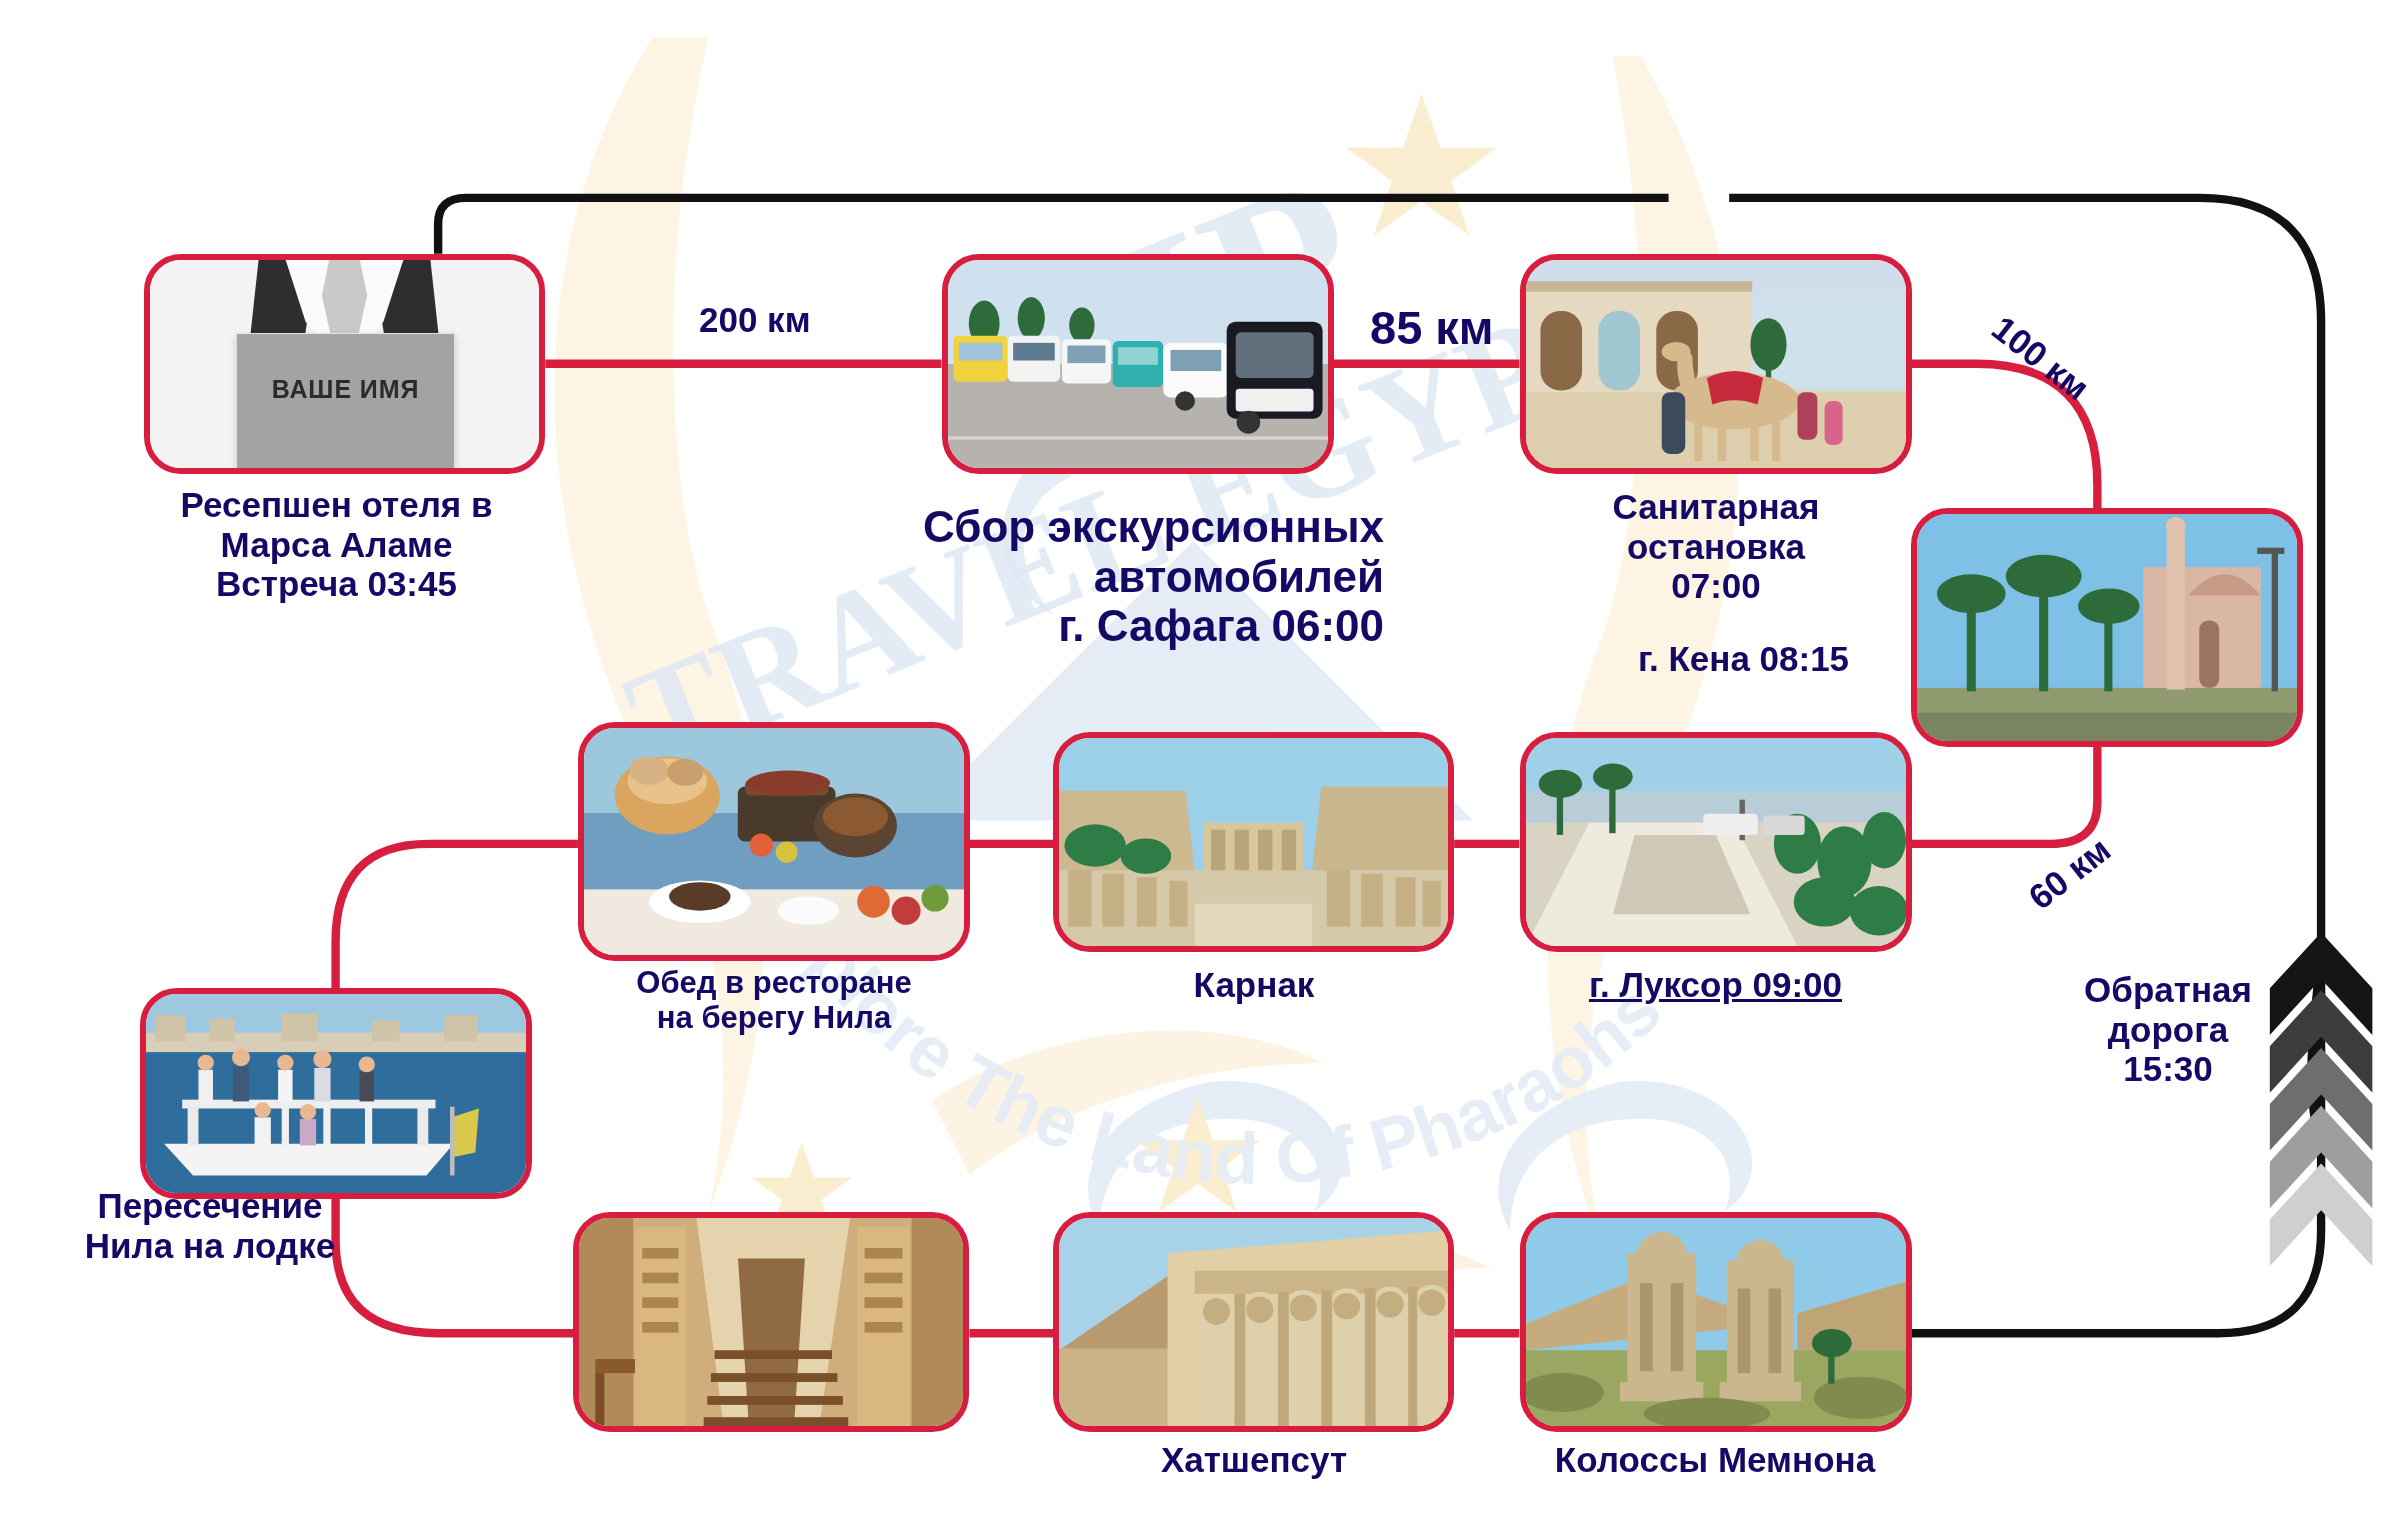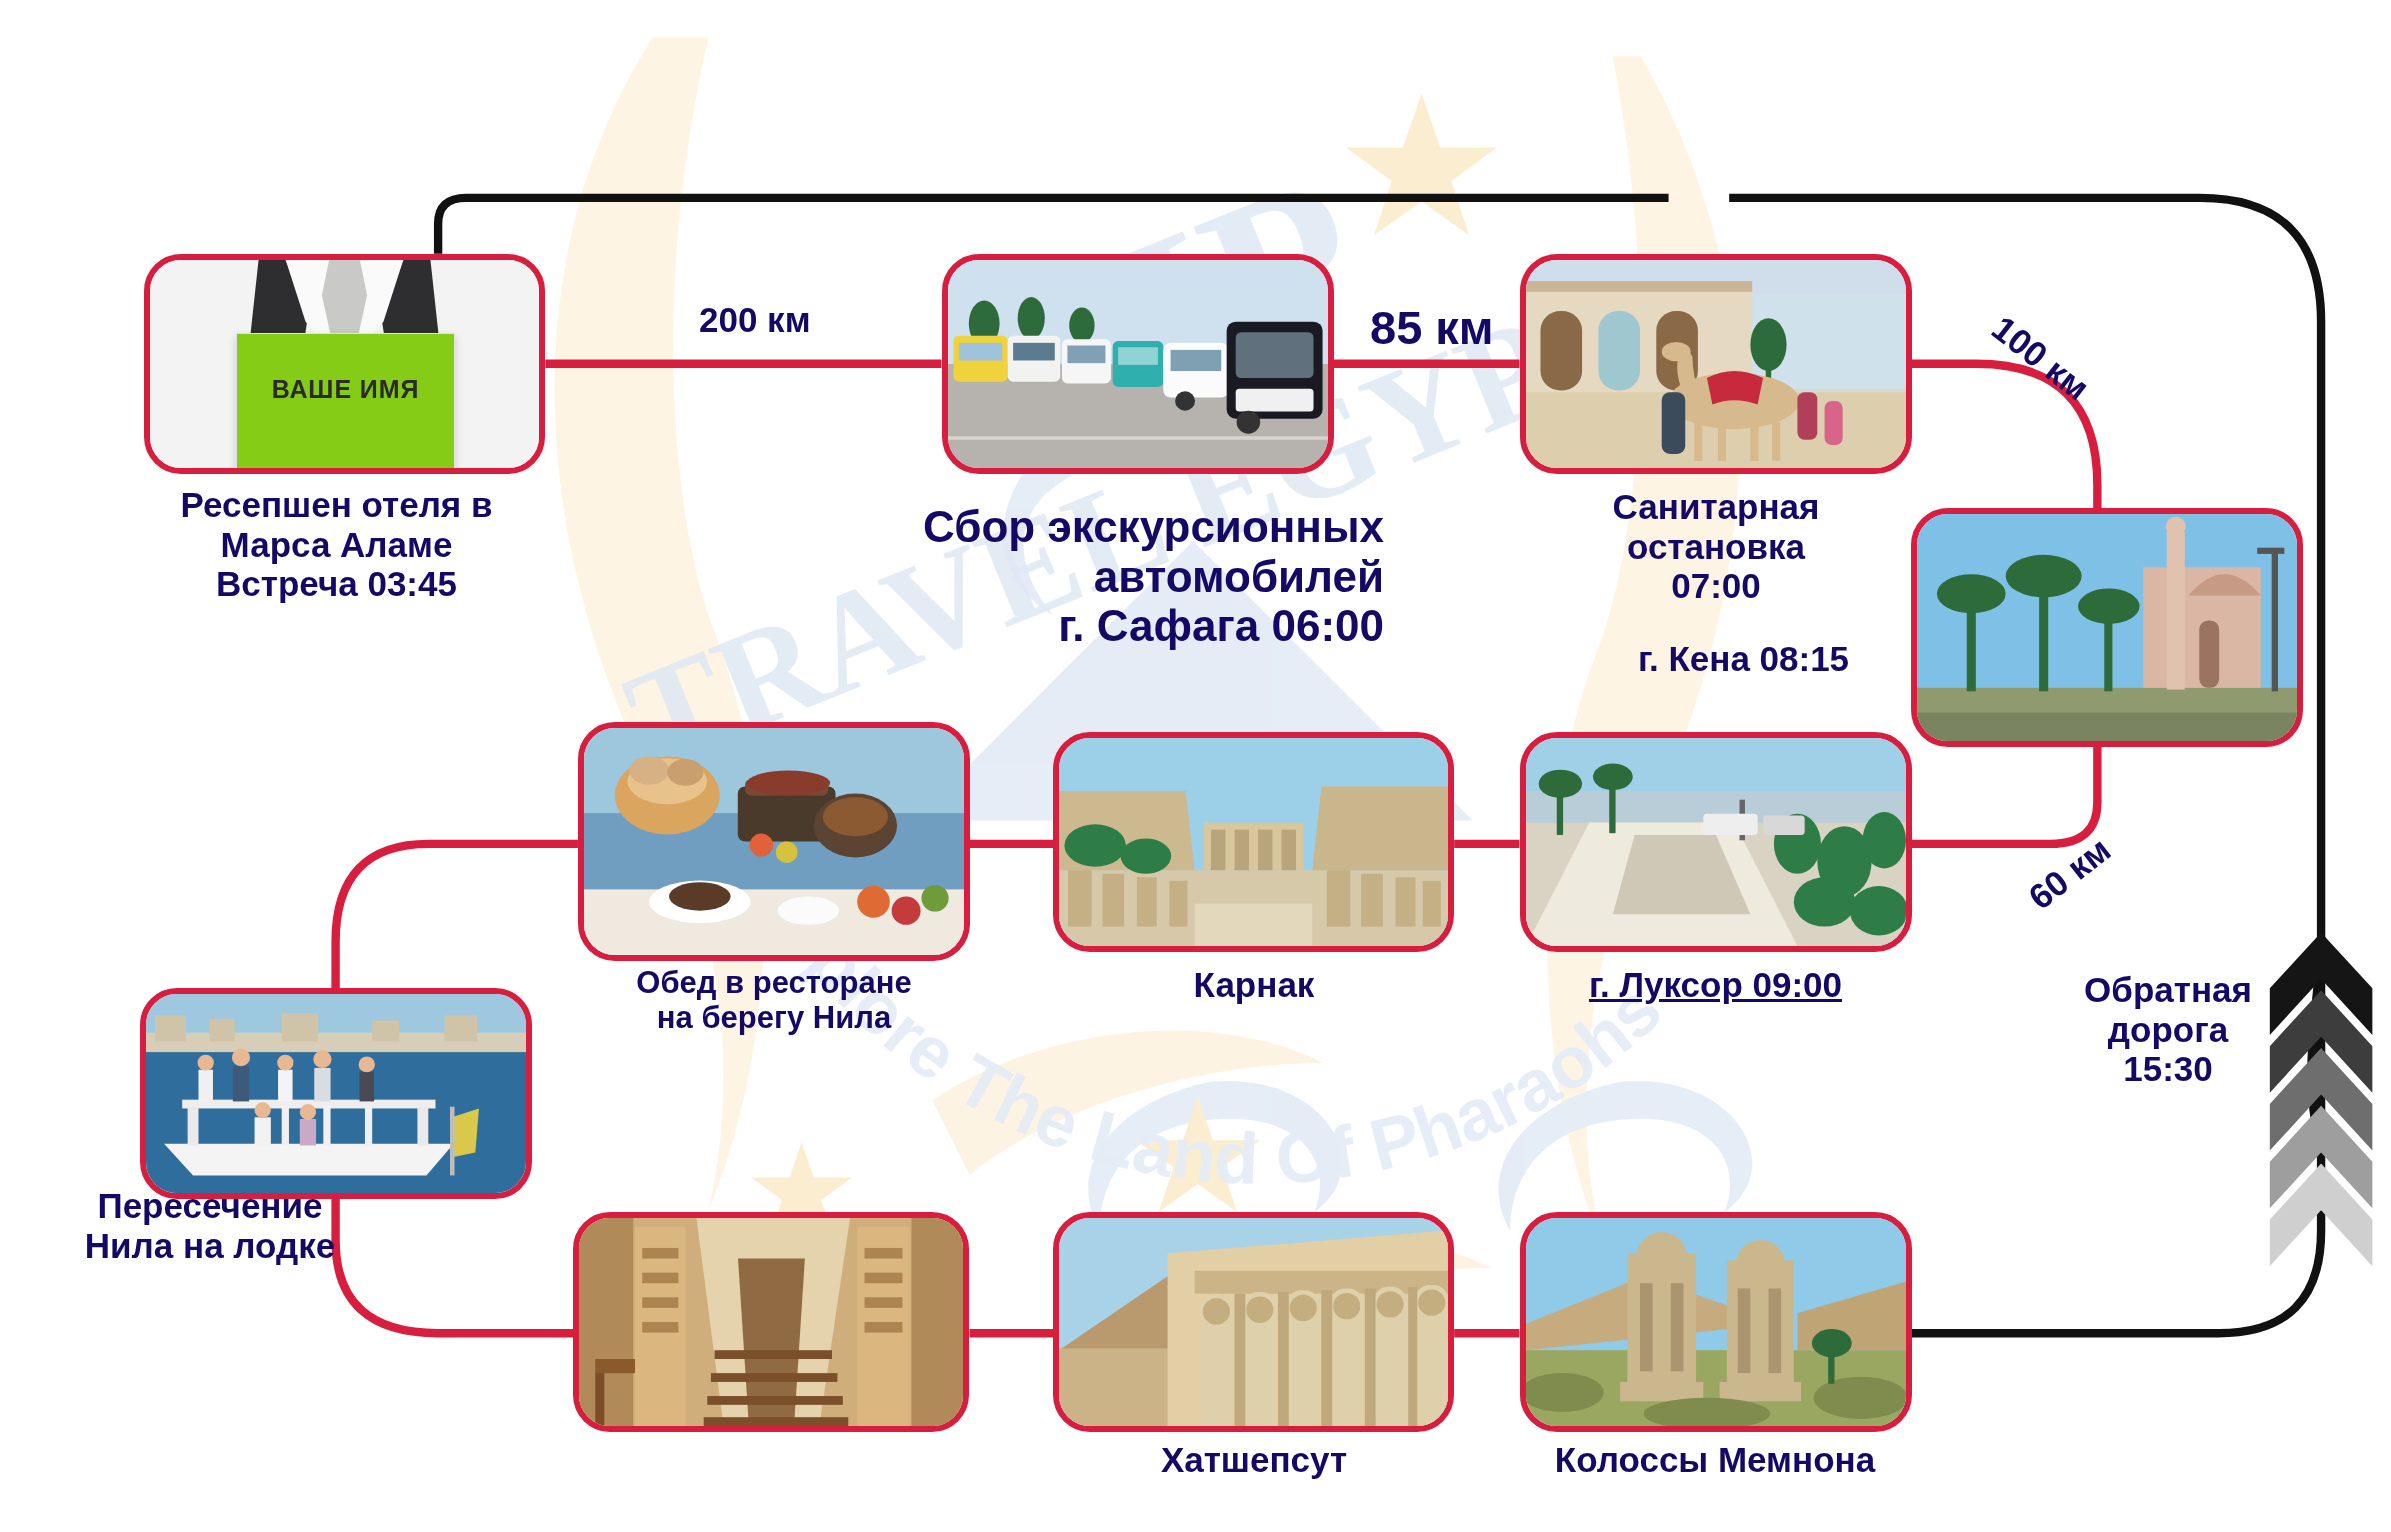--- a/index.html
+++ b/index.html
@@ -41,21 +41,21 @@
   }
   .dist{
     position:absolute;
     color:#140a66;
     font-weight:bold;
     z-index:7;
     white-space:nowrap;
   }
   .sign-paper{
     position:absolute;left:22%;top:35%;width:56%;height:70%;
-    background:#84cc16;border:0.9px solid #e2e2e2;
+    background:#a3a3a3;border:0.9px solid #e2e2e2;
     box-shadow:0 2.8px 7.5px rgba(0,0,0,.18);
   }
   .sign-text{
     position:absolute;left:0;top:28%;width:100%;text-align:center;
     color:#2b2b2b;font-weight:bold;font-size:25px;letter-spacing:0.9px;
   }
 </style>
 </head>
 <body>
 

